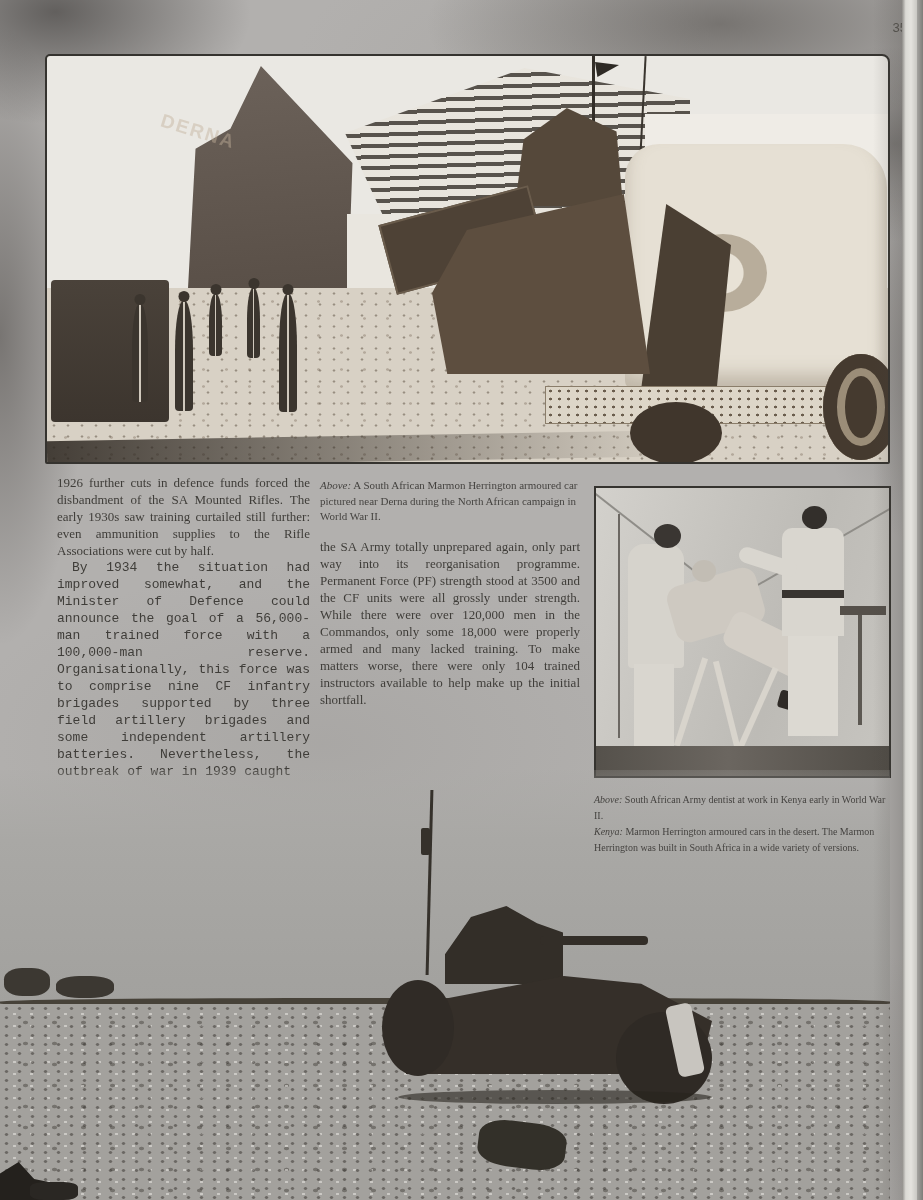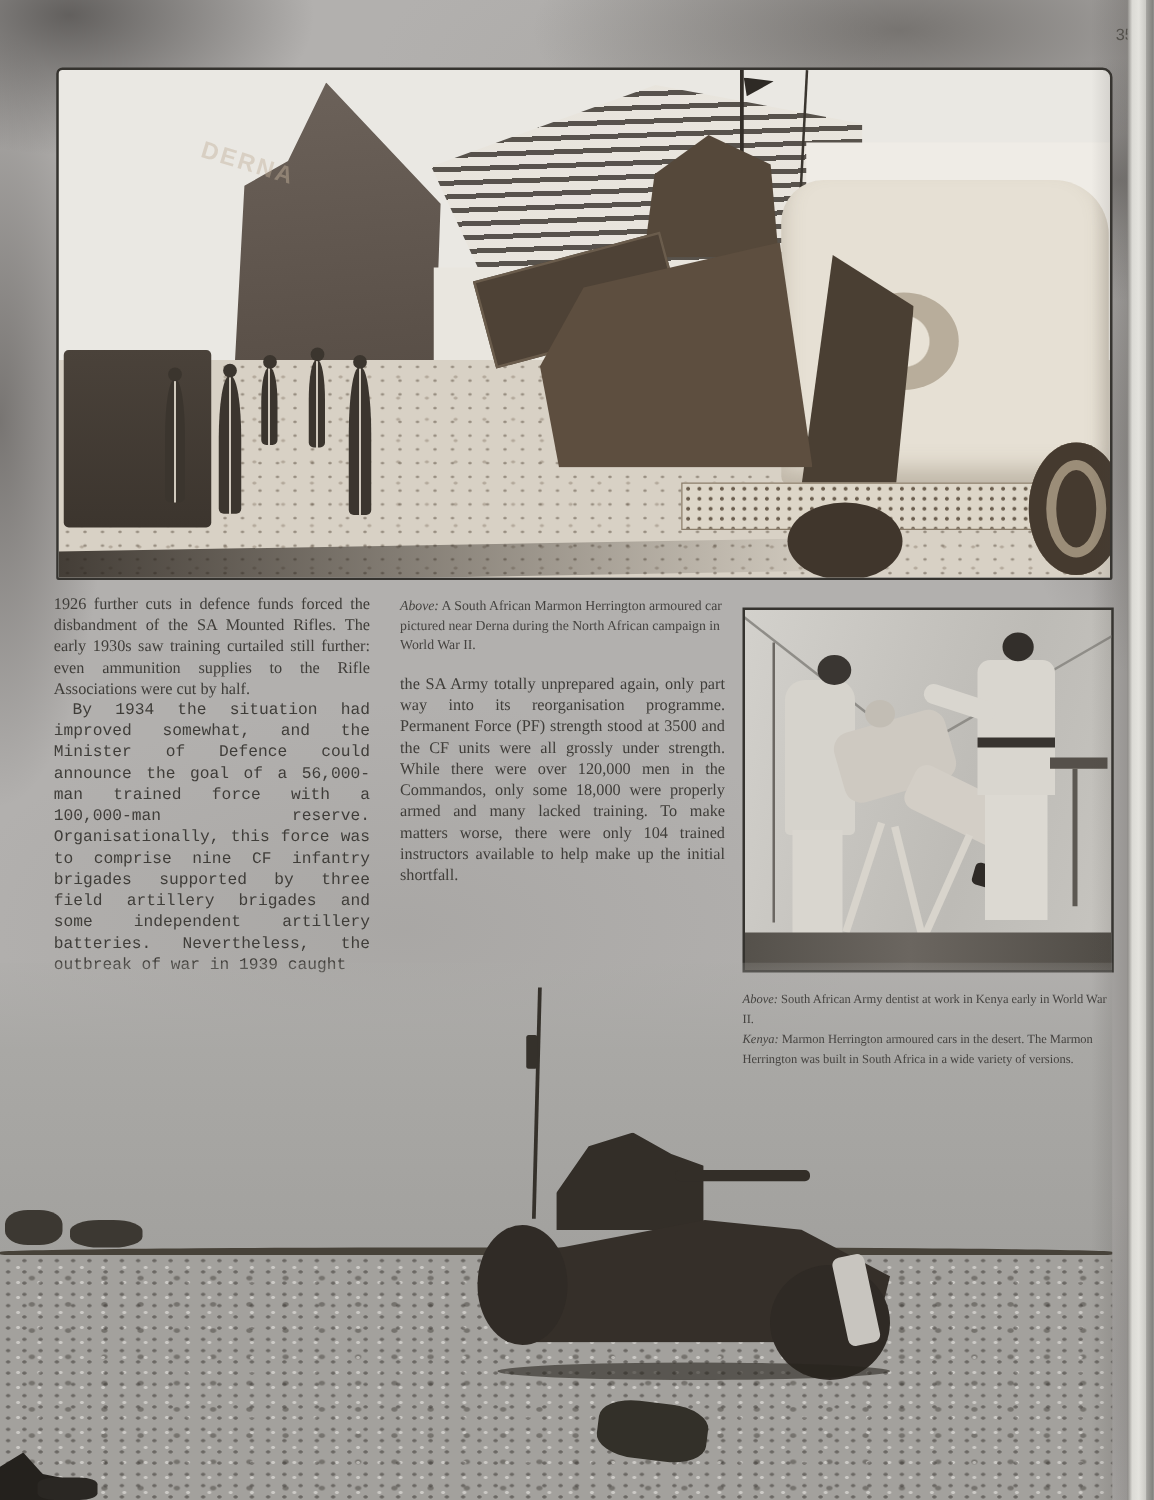--- a/index.html
+++ b/index.html
@@ -65,21 +65,21 @@
     clip-path:polygon(28% 0,100% 22%,84% 100%,0 100%);}
   .ac-board{position:absolute;left:498px;top:330px;width:336px;height:38px;background:#ddd6c8;
     border:1px solid #8a7d6a;box-sizing:border-box;
     background-image:radial-gradient(#6a5d4d 1.3px, transparent 1.9px);background-size:9px 8px;}
   .ac-wheel1{position:absolute;left:583px;top:346px;width:92px;height:62px;border-radius:50%;background:#40362c;}
   .ac-wheel2{position:absolute;left:776px;top:298px;width:76px;height:106px;border-radius:50%;background:#453a2f;
     box-shadow:inset 0 0 0 14px #453a2f, inset 0 0 0 22px #9b8d78;}
   
   .body-text{position:absolute;color:#3f3d39;font-size:13px;line-height:17px;
     text-align:justify;}
-  .col-left{left:43px;top:474px;width:253px;}
+  .col-left{left:57px;top:474px;width:253px;}
   .col-mid-caption{left:320px;top:478px;width:260px;font-size:11px;line-height:15.5px;
     color:#454340;text-align:left;}
   .col-mid{left:320px;top:538px;width:260px;}
   .body-text p{margin:0;}
   .body-text p + p{text-indent:15px;font-family:Liberation Mono, monospace;}
   .cap-lead{font-style:italic;}
   
   .dentist-photo{left:594px;top:486px;width:297px;height:292px;
     background:linear-gradient(107deg,#d3d1cc 0%,#c5c3be 38%,#bdbbb6 62%,#c7c5c0 100%);}
   .tent-seam{position:absolute;background:#8f8d88;}

